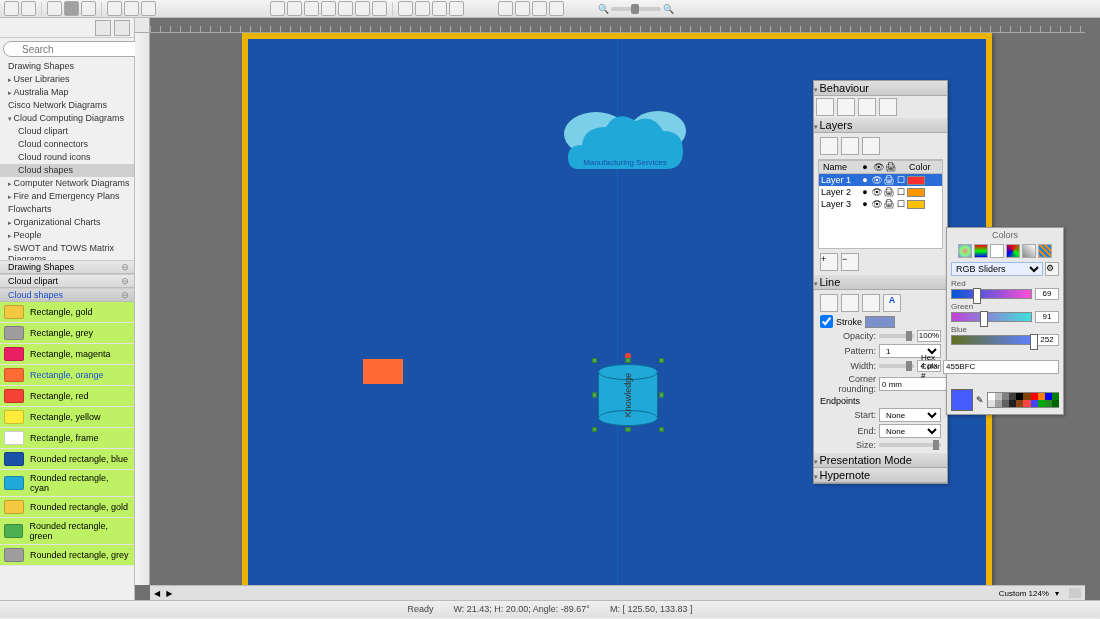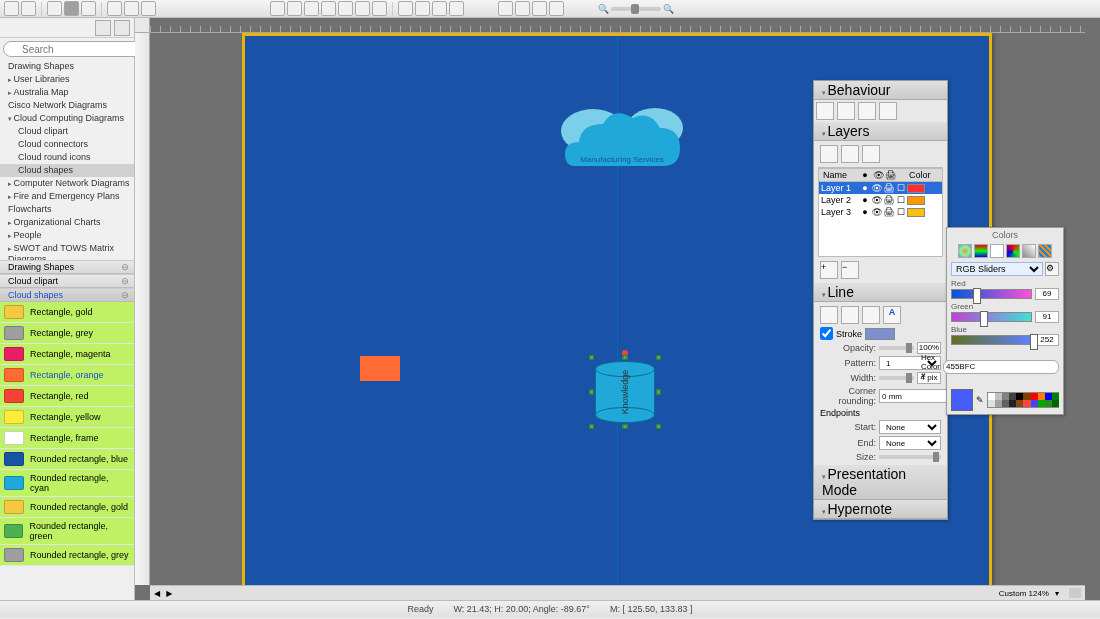--- a/index.html
+++ b/index.html
@@ -32,21 +32,21 @@
 .acc-header::after { content:'⊖'; position:absolute; right:4px; top:1px; color:#888; font-size:9px; width:10px; height:10px; border-radius:50%; text-align:center; }
 .shape-list { background: #bef264; }
 .shape-row { display: flex; align-items: center; padding: 3px 4px; gap: 6px; border-bottom: 1px solid #e3e3e3; }
 .shape-row.sel { color: #1a4fcc; }
 .shape-swatch { width: 20px; height: 14px; border-radius: 2px; border: 1px solid rgba(0,0,0,0.2); }
 
 .canvas-area { flex: 1; position: relative; background: #707070; overflow: hidden; }
 .ruler-h { position: absolute; top: 0; left: 15px; right: 15px; height: 15px; background: linear-gradient(#f5f5f5,#e5e5e5); border-bottom: 1px solid #aaa; background-image: repeating-linear-gradient(to right, #aaa 0, #aaa 1px, transparent 1px, transparent 10px); background-size: 10px 6px; background-position: 0 bottom; background-repeat: repeat-x; }
 .ruler-v { position: absolute; top: 15px; left: 0; bottom: 15px; width: 15px; background: linear-gradient(to right,#f5f5f5,#e5e5e5); border-right: 1px solid #aaa; }
 .ruler-corner { position:absolute; top:0; left:0; width:15px; height:15px; background:#e8e8e8; border-right:1px solid #aaa; border-bottom:1px solid #aaa;}
-.page { position: absolute; left: 107px; top: 15px; width: 750px; height: 565px; background: #1a52a8; border: 3px solid #eab308; box-shadow: 2px 2px 4px rgba(0,0,0,0.3); }
+.page { position: absolute; left: 107px; top: 15px; width: 750px; height: 565px; background: #1a52a8; border: 6px solid #eab308; box-shadow: 2px 2px 4px rgba(0,0,0,0.3); }
 .guide-v { position: absolute; left: 50%; top: 0; bottom: 0; width: 1px; background: rgba(0,120,200,0.6); }
 
 .cloud-group { position: absolute; left: 310px; top: 60px; width: 200px; }
 .cloud-shape { position: relative; width: 135px; height: 90px; margin: 0 auto; }
 
 .orange-rect { position: absolute; left: 115px; top: 320px; width: 40px; height: 25px; background: #ff6b35; }
 .cylinder { position: absolute; left: 350px; top: 325px; width: 60px; height: 62px; }
 .cyl-body { position: absolute; top: 8px; bottom: 8px; left: 0; right: 0; background: #1fa8d8; border-left: 1.5px solid #0c6e94; border-right: 1.5px solid #0c6e94; }
 .cyl-top { position: absolute; top: 0; left: 0; right: 0; height: 16px; background: #1fa8d8; border: 1.5px solid #0c6e94; border-radius: 50%; }
 .cyl-bot { position: absolute; bottom: 0; left: 0; right: 0; height: 16px; background: #1fa8d8; border: 1.5px solid #0c6e94; border-radius: 50%; }
@@ -54,21 +54,21 @@
 .sel-handles { position: absolute; inset: -3px; }
 .sel-handle { position: absolute; width: 5px; height: 5px; background: #4CAF50; border: 1px solid #2e7d32; }
 .sel-rot { position: absolute; left: 50%; top: -8px; width: 6px; height: 6px; background: #f44336; border-radius: 50%; transform: translateX(-50%); }
 
 .hscroll { position: absolute; bottom: 0; left: 15px; right: 15px; height: 15px; background: #e0e0e0; display: flex; align-items: center; gap: 6px; padding: 0 4px; font-size: 8px; border-top:1px solid #bbb;}
 .hscroll .zoom-combo { margin-left: auto; }
 
 .status-bar { height: 17px; background: linear-gradient(#f0f0f0,#e0e0e0); border-top: 1px solid #bbb; display: flex; align-items: center; padding: 8px 6px; font-size: 9px; color: #444; gap: 20px; justify-content: center; }
 
 .panel { position: absolute; width: 135px; background: #e8e8e8; border: 1px solid #9a9a9a; box-shadow: 1px 1px 3px rgba(0,0,0,0.3); font-size: 9px; }
-.panel-section-hdr { background: linear-gradient(#e0e0e0,#cacaca); padding: 1px 8px; font-size: 14px; border-bottom: 1px solid #aaa; cursor: pointer; }
+.panel-section-hdr { background: linear-gradient(#e0e0e0,#cacaca); padding: 1px 0; font-size: 11px; border-bottom: 1px solid #aaa; cursor: pointer; }
 .panel-section-hdr::before { content:'▾ '; font-size:7px; color:#666; }
 .panel-row { display: flex; align-items: center; padding: 2px 4px; gap: 3px; }
 .panel-body { padding: 2px; }
 .icon-btn { width: 18px; height: 18px; border: 1px solid #aaa; background: #f5f5f5; }
 .layers-hdr { display: flex; background: #dadada; padding: 1px 2px; border-bottom:1px solid #bbb; border-top:1px solid #bbb;}
 .layers-hdr > div { padding: 0 2px; }
 .lay-row { display: flex; padding: 1px 2px; align-items: center; }
 .lay-row.sel { background: #2a6cd8; color: #fff; }
 .lay-name { flex: 0 0 38px; }
 .lay-ico { width: 12px; text-align: center; }
@@ -416,21 +416,21 @@
     </div>
   <div class="slider-row">
       <div class="lbl">Blue</div>
       <div class="bar">
         <div class="grad blue"></div>
         <div class="val">252</div>
       </div>
     </div>
   <div class="hex-row">
       <span>Hex Color #</span>
-      <input class="prop-field" style="flex: 0 0 44px; border-radius: 6px;" value="455BFC">
+      <input class="prop-field" style="flex: 0 0 44px;" value="455BFC">
     </div>
   <div class="preview-row">
     <div class="preview-big"></div>
     <span>✎</span>
     <div class="palette-grid" id="palette">
         <div class="pcell" style="background: rgb(255, 255, 255);"></div>
         <div class="pcell" style="background: rgb(192, 192, 192);"></div>
         <div class="pcell" style="background: rgb(128, 128, 128);"></div>
         <div class="pcell" style="background: rgb(64, 64, 64);"></div>
         <div class="pcell" style="background: rgb(0, 0, 0);"></div>

